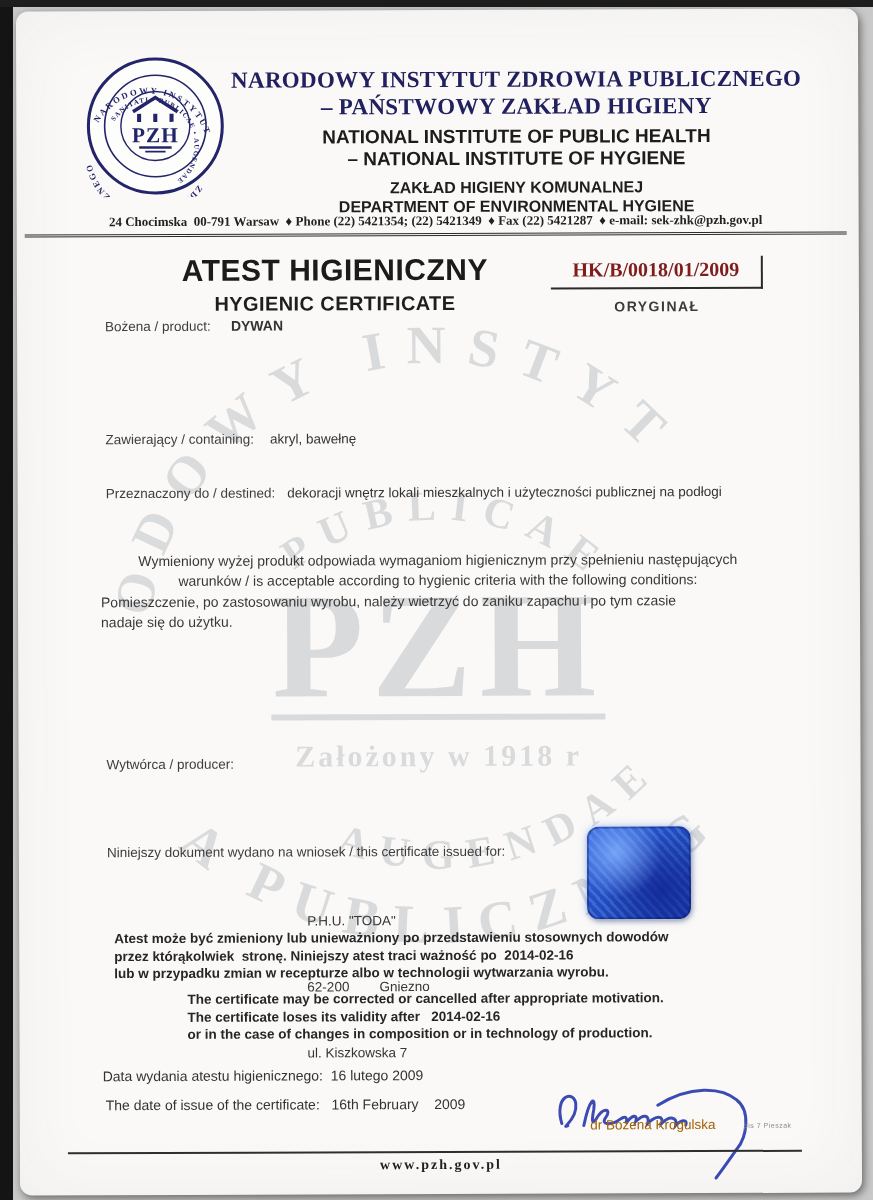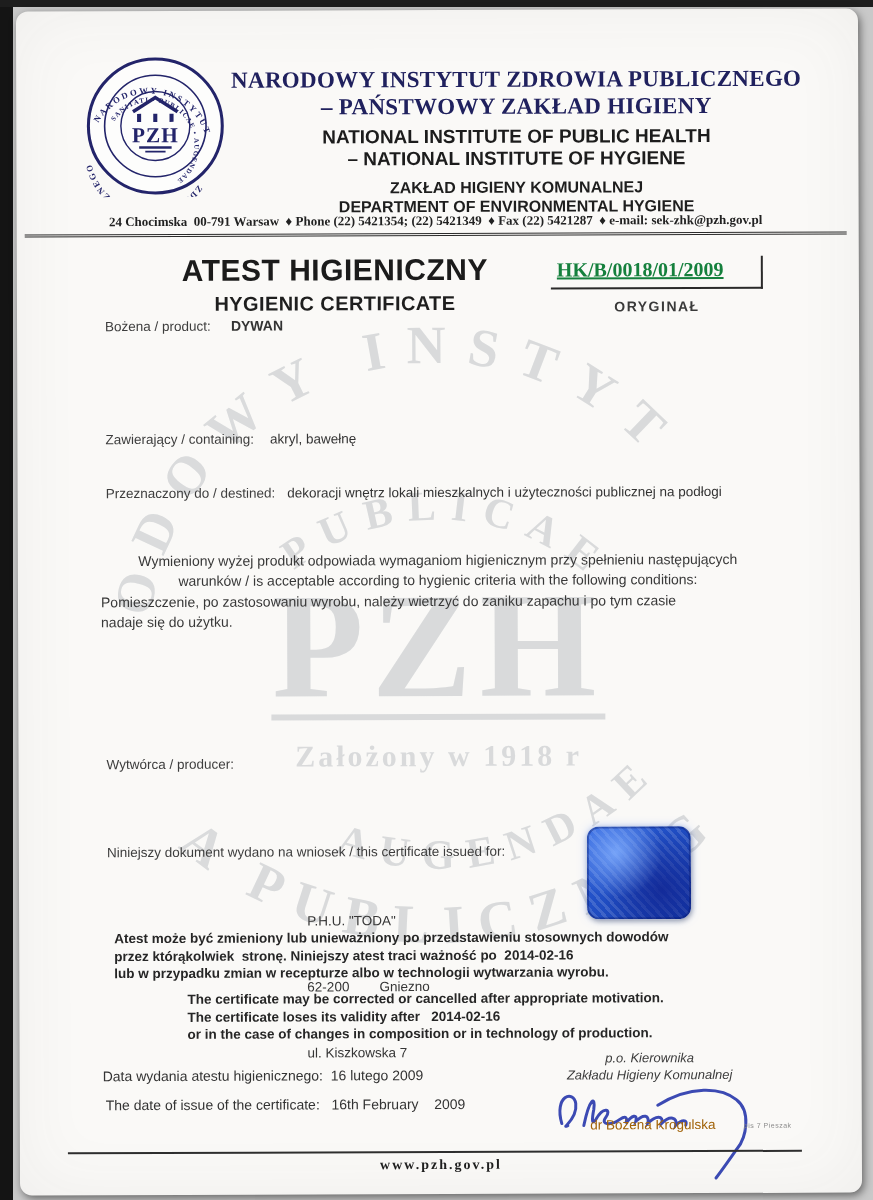--- a/index.html
+++ b/index.html
@@ -34,23 +34,23 @@
   .addr {
     left:8px; top:203px; width:822px; text-align:center;
     font-family:"Liberation Serif", serif; font-weight:bold; font-size:13px; color:#222;
     padding-bottom:4px; border-bottom:3px double #2b2b2b;
   }
 
   
   .atest { left:108px; top:243px; width:420px; text-align:center; font-size:30px; font-weight:800; letter-spacing:.5px; color:#1b1b1b; }
   .hygienic { left:108px; top:282px; width:420px; text-align:center; font-size:20px; font-weight:bold; letter-spacing:.4px; color:#1e1e1e; }
   .certnum {
-    left:534px; top:247px; width:212px; 
-    font-family:"Liberation Serif", serif; font-weight:bold; font-size:20px; color:#15803d;
-    padding:2px 6px 6px; border-bottom:2.5px solid #2a2a2a; border-right:2.5px solid #2a2a2a;text-decoration:underline;
+    left:534px; top:247px; width:212px; text-align:center;
+    font-family:"Liberation Serif", serif; font-weight:bold; font-size:20px; color:#7f1d1d;
+    padding:2px 6px 6px; border-bottom:2.5px solid #2a2a2a; border-right:2.5px solid #2a2a2a;
   }
   .oryginal { left:560px; top:289px; width:160px; text-align:center; font-size:14px; font-weight:bold; letter-spacing:1.5px; color:#3a3a3a; }
 
   
   .row { display:flex; align-items:baseline; font-size:13.5px; color:#3d3d3d; }
   .row .val { color:#333; }
   .val-bold { font-weight:bold; font-size:14px; color:#222; }
 
   .cond-intro { left:60px; top:540px; width:720px; text-align:center; font-size:14px; line-height:20px; color:#383838; }
   .cond-body  { left:83px; top:581px; width:660px; font-size:14px; line-height:20px; color:#383838; }
@@ -198,24 +198,20 @@
     </div>
     <div class="validity abs" style="left:168px; top:980px;">
       <div>The certificate may be corrected or cancelled after appropriate motivation.</div>
       <div class="pre">The certificate loses its validity after   2014-02-16</div>
       <div>or in the case of changes in composition or in technology of production.</div>
     </div>
 
     <div class="dates abs pre" style="left:83px; top:1057px;">Data wydania atestu higienicznego:  16 lutego 2009</div>
     <div class="dates abs pre" style="left:86px; top:1086px;">The date of issue of the certificate:   16th February    2009</div>
 
-    <div class="sig-titles abs">
-      <div>p.o. Kierownika</div>
-      <div>Zakładu Higieny Komunalnej</div>
-    </div>
     <svg class="sig-svg abs" viewBox="0 0 250 110">
       <g fill="none" stroke="#2c3cae" stroke-width="3" stroke-linecap="round" opacity="0.92">
         <path d="M22,48 C14,20 34,14 36,28 C38,44 20,54 28,50"></path>
         <path d="M44,50 C50,22 56,20 54,34 C52,44 52,50 56,44 C64,30 72,34 66,42 C60,50 72,50 80,44 C86,40 88,42 86,48 C92,40 98,38 96,46 C104,38 110,40 108,48 C116,40 124,40 122,48 C130,40 138,42 136,50 C142,44 148,44 146,50"></path>
         <path d="M118,30 C150,10 182,12 197,25 C211,36 207,62 197,74 C190,84 183,94 176,103"></path>
       </g>
     </svg>
     <div class="sig-name abs">dr Bożena Krogulska</div>
     <div class="sig-note abs">pis 7 Pieszak</div>
 

